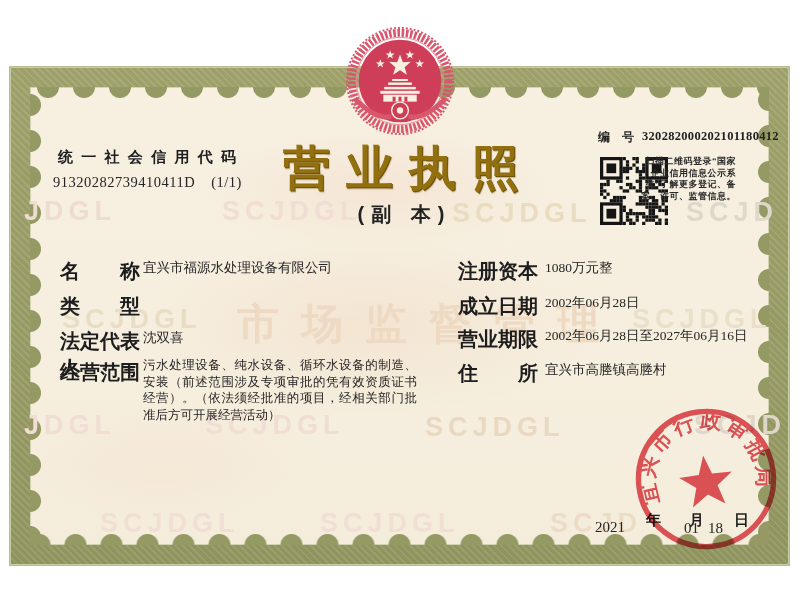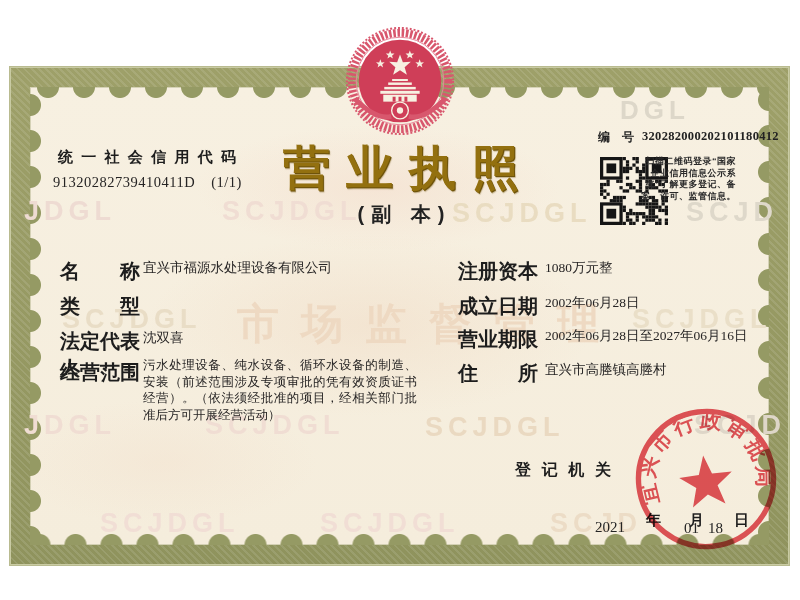--- a/index.html
+++ b/index.html
@@ -127,21 +127,20 @@
 <div class="certificate">
   <div class="paper">
     <div class="scallop sc-top"></div>
     <div class="scallop sc-bottom"></div>
     <div class="scallop sc-left"></div>
     <div class="scallop sc-right"></div>
   </div>
 
   <div class="wm-layer" id="wm-layer">
     <div class="wm-big">市场监督管理</div>
-  <div class="wm" style="left: 610px; top: 28px; font-size: 26px; color: rgb(221, 215, 201); letter-spacing: 5px;">DGL</div>
       <div class="wm" style="left: 14px; top: 129px; font-size: 27px; color: rgb(238, 219, 210); letter-spacing: 5px;">JDGL</div>
       <div class="wm" style="left: 212px; top: 129px; font-size: 27px; color: rgb(240, 221, 211); letter-spacing: 5px;">SCJDGL</div>
       <div class="wm" style="left: 442px; top: 131px; font-size: 27px; color: rgb(233, 220, 193); letter-spacing: 5px;">SCJDGL</div>
       <div class="wm" style="left: 676px; top: 130px; font-size: 27px; color: rgb(222, 216, 202); letter-spacing: 5px;">SCJD</div>
       <div class="wm" style="left: 52px; top: 237px; font-size: 27px; color: rgb(233, 221, 198); letter-spacing: 5px;">SCJDGL</div>
       <div class="wm" style="left: 622px; top: 237px; font-size: 27px; color: rgb(234, 223, 200); letter-spacing: 5px;">SCJDGL</div>
       <div class="wm" style="left: 14px; top: 343px; font-size: 27px; color: rgb(240, 221, 211); letter-spacing: 5px;">JDGL</div>
       <div class="wm" style="left: 195px; top: 343px; font-size: 27px; color: rgb(240, 221, 211); letter-spacing: 5px;">SCJDGL</div>
       <div class="wm" style="left: 415px; top: 345px; font-size: 27px; color: rgb(234, 217, 193); letter-spacing: 5px;">SCJDGL</div>
       <div class="wm" style="left: 684px; top: 343px; font-size: 27px; color: rgb(222, 214, 200); letter-spacing: 5px;">SCJD</div>
@@ -331,21 +330,20 @@
 
     <div class="lbl r-lbl" style="top:226px;">成立日期</div>
     <div class="val r-val" style="top:227px;">2002年06月28日</div>
 
     <div class="lbl r-lbl" style="top:259px;">营业期限</div>
     <div class="val r-val" style="top:260px;">2002年06月28日至2027年06月16日</div>
 
     <div class="lbl r-lbl" style="top:293px;">住所</div>
     <div class="val r-val" style="top:294px;">宜兴市高塍镇高塍村</div>
 
-    <div class="lbl registrar">登记机关</div>
 
     <span class="date-piece d-num" style="left:585px;top:452px;">2021</span>
     <span class="date-piece d-unit" style="left:636px;top:444px;">年</span>
     <span class="date-piece d-num" style="left:646px;top:453px;margin-left:28px;">01</span>
     <span class="date-piece d-unit" style="left:679px;top:444px;">月</span>
     <span class="date-piece d-num" style="left:698px;top:453px;">18</span>
     <span class="date-piece d-unit" style="left:724px;top:444px;">日</span>
   </div>
 
   <svg class="seal" viewBox="0 0 140 140" xmlns="http://www.w3.org/2000/svg">

